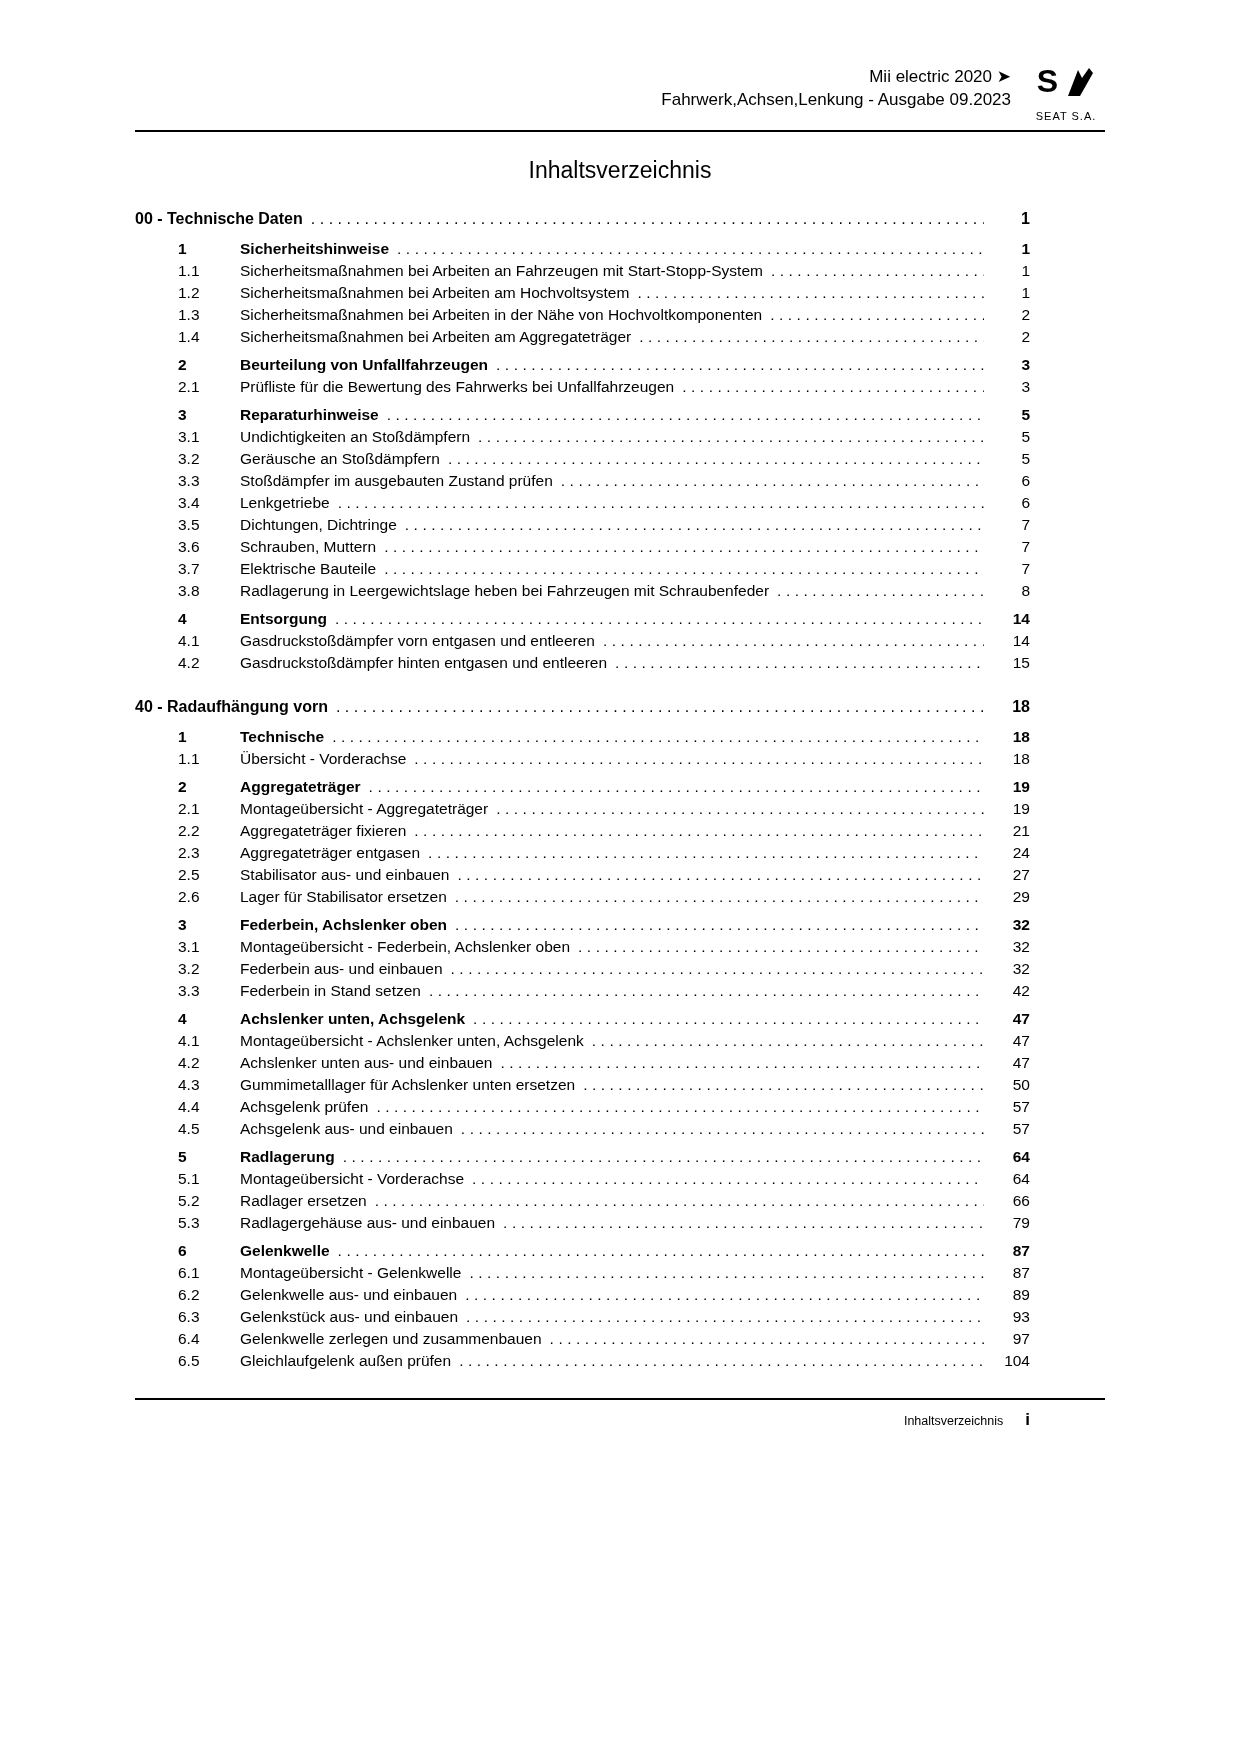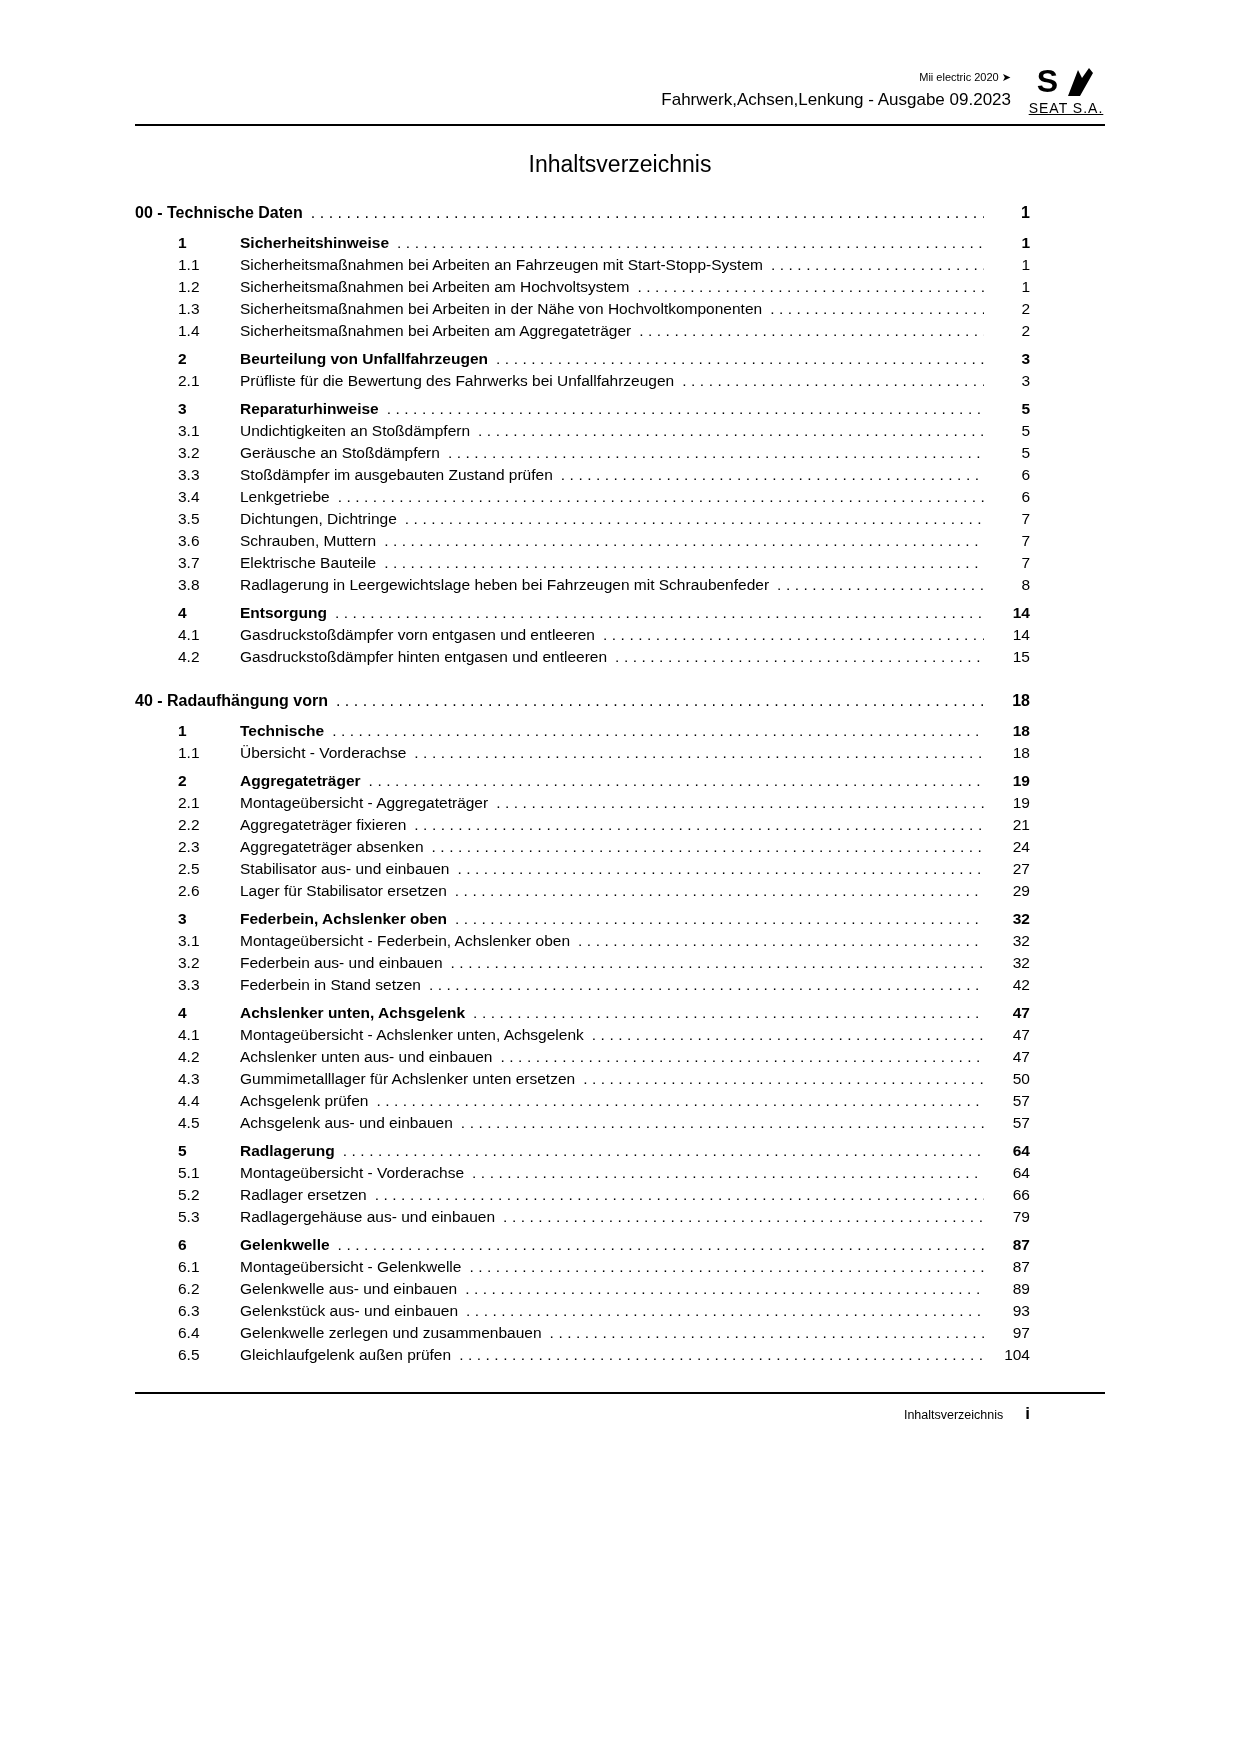--- a/index.html
+++ b/index.html
@@ -18,21 +18,21 @@
   .header{
     display:flex;
     justify-content:flex-end;
     align-items:flex-start;
     gap:16px;
   }
   .header-text{
     text-align:right;
     padding-top:6px;
   }
-  .header-model{font-size:11px;line-height:22px;}
+  .header-model{font-size:17px;line-height:22px;}
   .header-subtitle{font-size:17px;line-height:24px;font-weight:normal;}
   .header-logos{
     width:78px;
     flex:none;
     text-align:center;
   }
   .logo-glyphs{
     display:flex;
     justify-content:center;
     align-items:flex-end;
@@ -40,25 +40,24 @@
     height:38px;
   }
   .logo-s{
     font-size:32px;
     font-weight:900;
     line-height:34px;
     letter-spacing:-1px;
   }
   .logo-emblem svg{display:block;}
   .logo-brand{
-    font-size:14px;
+    font-size:11px;
     letter-spacing:1px;
-    margin-top:2px;
+    margin-top:12px;
     white-space:nowrap;
-    text-decoration:underline;
   }
   .header-rule{
     border:none;
     border-top:2px solid #000;
     margin:8px 0 0 0;
   }
   
   .doc-title{
     text-align:center;
     font-size:23px;
@@ -308,21 +307,21 @@
         <span class="pagenum">19</span>
       </div>
       <div class="toc-row">
         <span class="num">2.2</span>
         <span class="t">Aggregateträger fixieren</span>
         <span class="leader"></span>
         <span class="pagenum">21</span>
       </div>
       <div class="toc-row">
         <span class="num">2.3</span>
-        <span class="t">Aggregateträger absenken</span>
+        <span class="t">Aggregateträger entgasen</span>
         <span class="leader"></span>
         <span class="pagenum">24</span>
       </div>
       <div class="toc-row">
         <span class="num">2.5</span>
         <span class="t">Stabilisator aus- und einbauen</span>
         <span class="leader"></span>
         <span class="pagenum">27</span>
       </div>
       <div class="toc-row">

